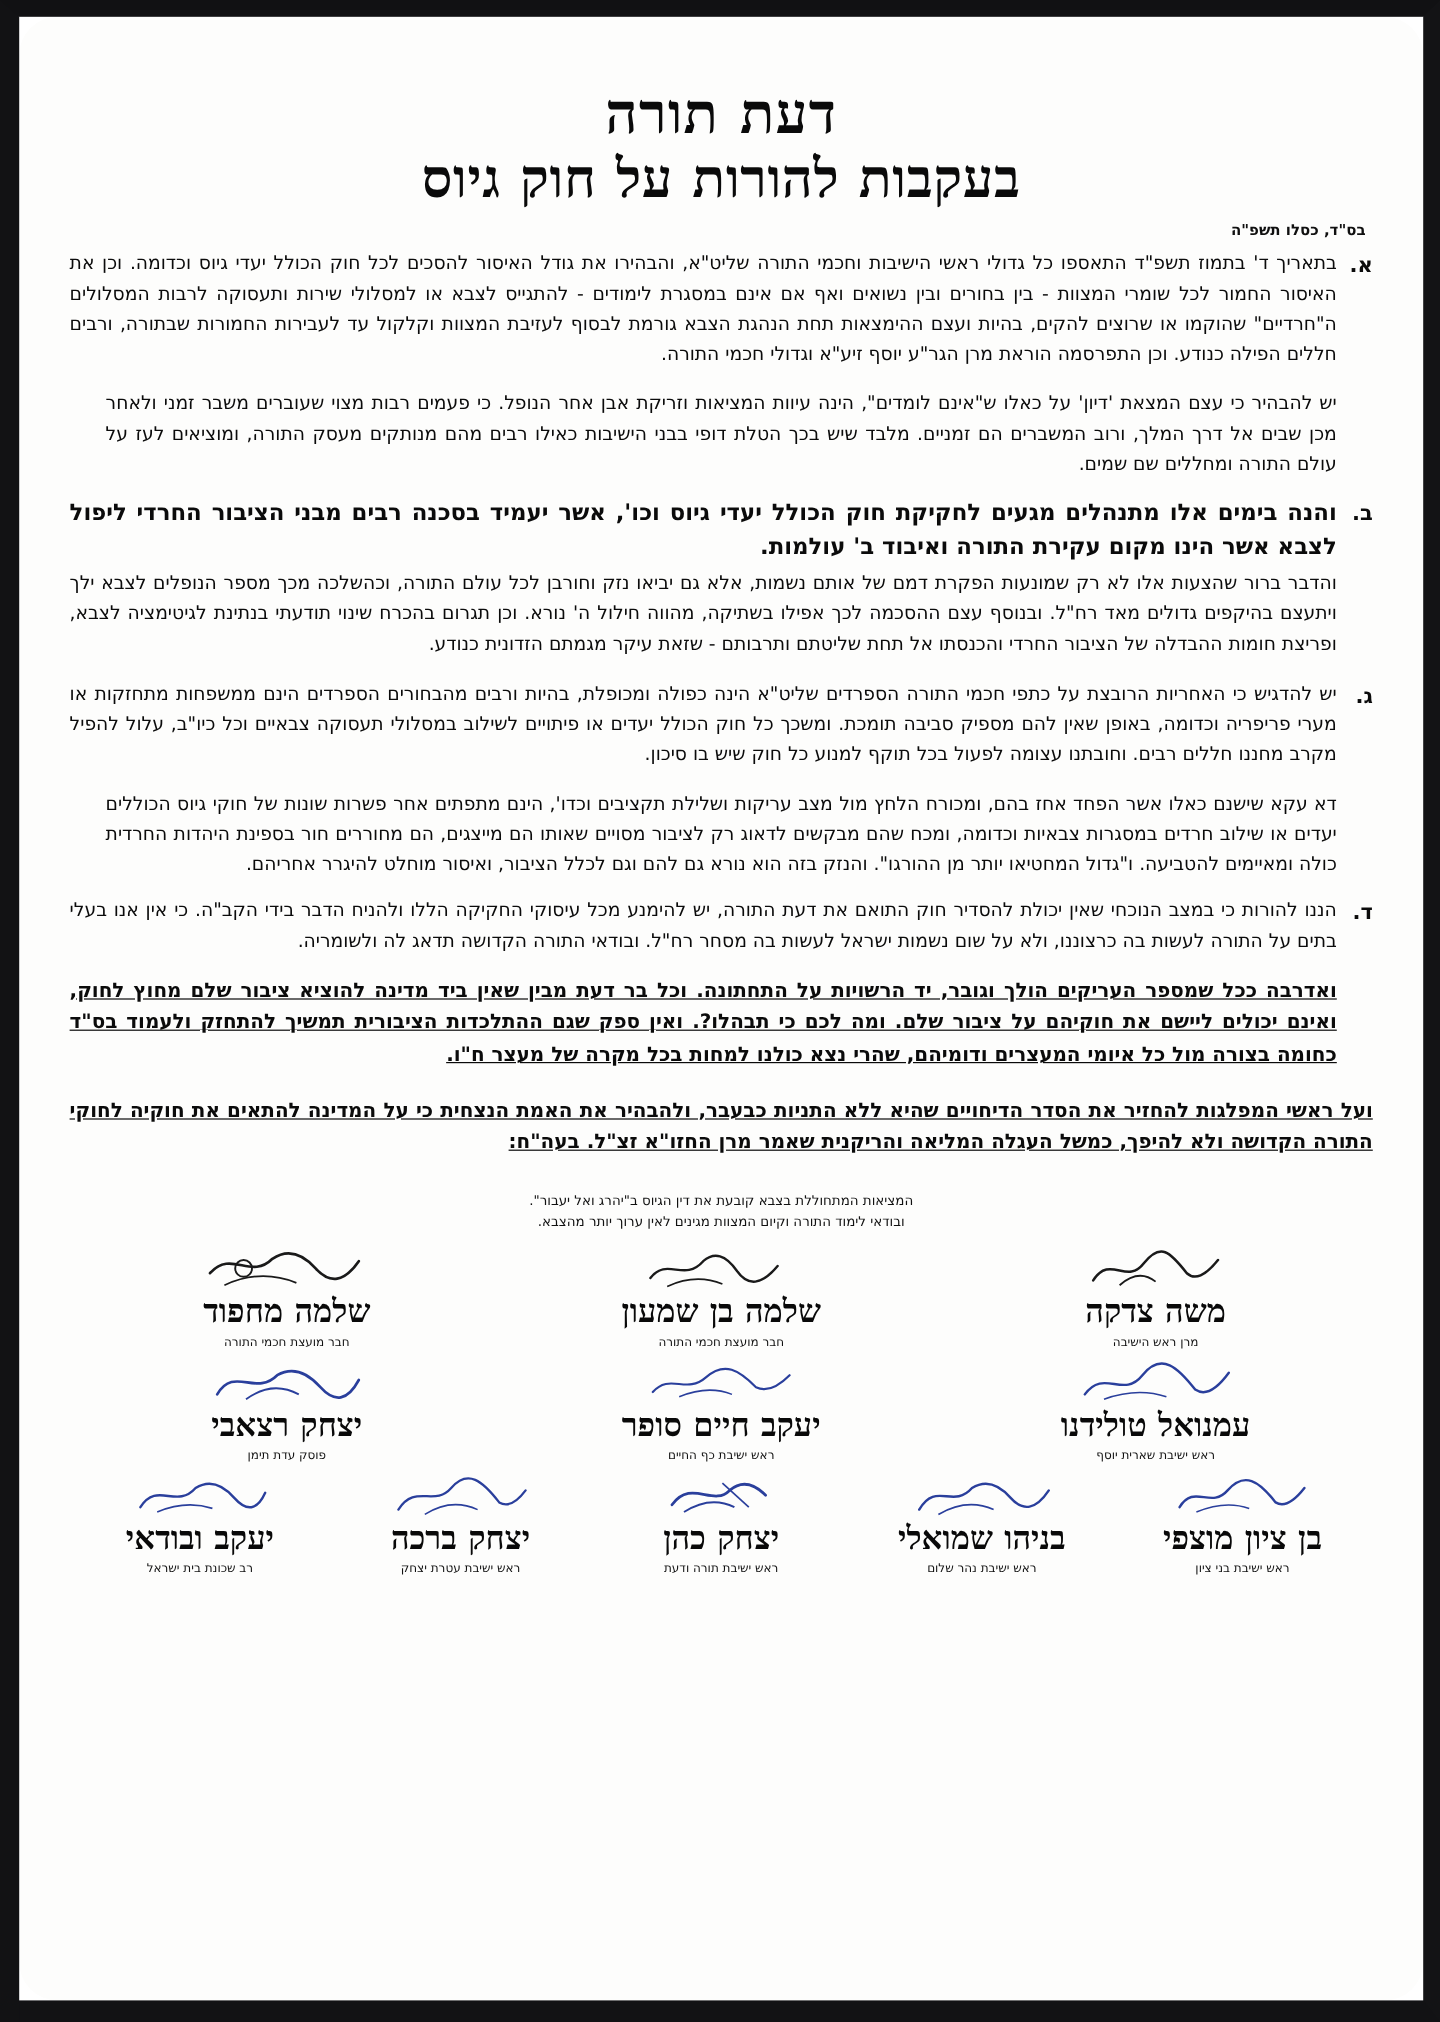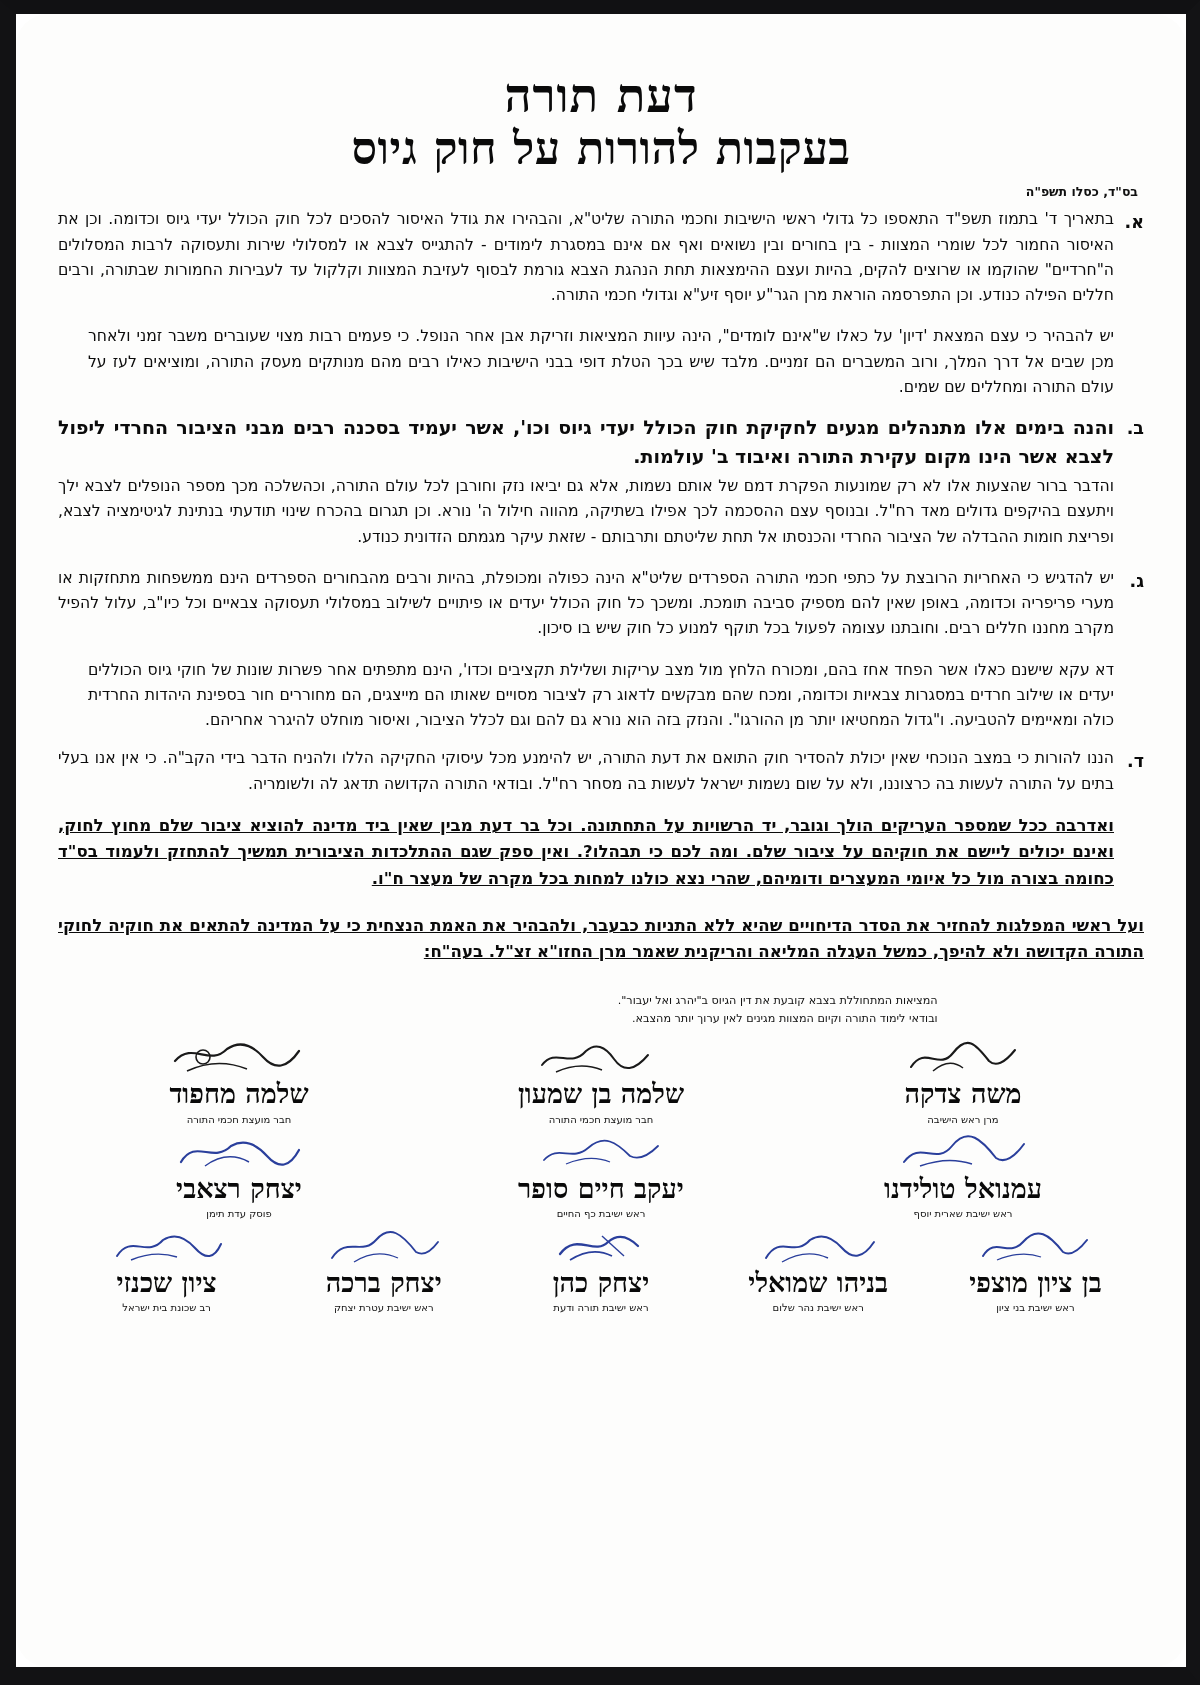--- a/index.html
+++ b/index.html
@@ -120,21 +120,21 @@
     text-align: justify;
     font-size: 16.6px;
     font-weight: 700;
     line-height: 1.6;
     margin: 16px 0 4px 0;
     text-decoration: underline;
   }
 
   
   .footnote {
-    text-align: right;
+    text-align: center;
     font-size: 11.2px;
     line-height: 1.6;
     color: #111;
     margin: 26px auto 6px auto;
     width: 62%;
   }
 
   
   .sig-grid {
     margin-top: 2px;
@@ -345,20 +345,20 @@
           <div class="sig-name">יצחק ברכה</div>
           <div class="sig-title">ראש ישיבת עטרת יצחק</div>
         </div>
         <div class="sig-cell">
           <div class="sig-ink">
             <svg width="120" height="40" viewBox="0 0 120 40">
                 <path d="M10 30 C24 8, 40 32, 56 14 Q72 4 88 22 T114 18" fill="none" stroke="#2a3f9c" stroke-width="2" stroke-linecap="round"></path>
                 <path d="M24 34 Q48 24 70 31" fill="none" stroke="#2a3f9c" stroke-width="1.4"></path>
               </svg>
           </div>
-          <div class="sig-name">ציון שכנזי</div>
+          <div class="sig-name">יעקב ובודאי</div>
           <div class="sig-title">רב שכונת בית ישראל</div>
         </div>
       </div>
 
     </div>
   </div>
 </div>
 
 </body></html>

